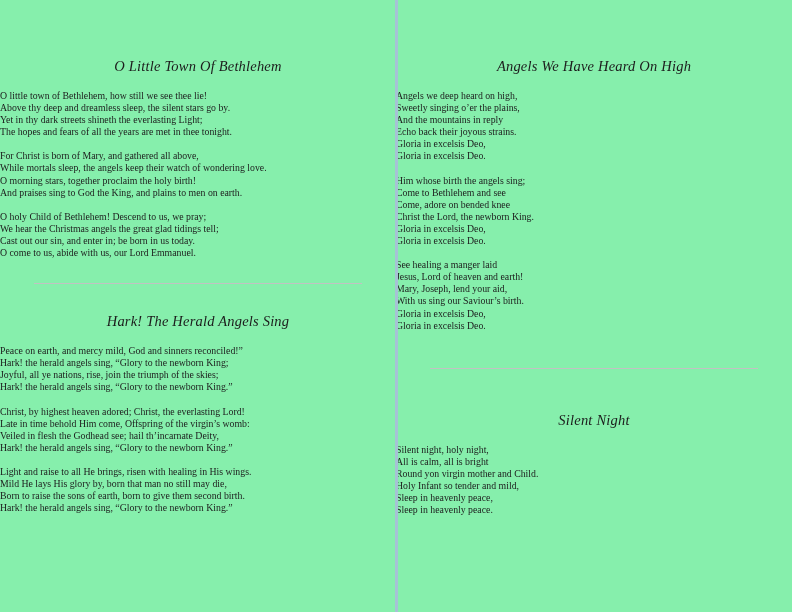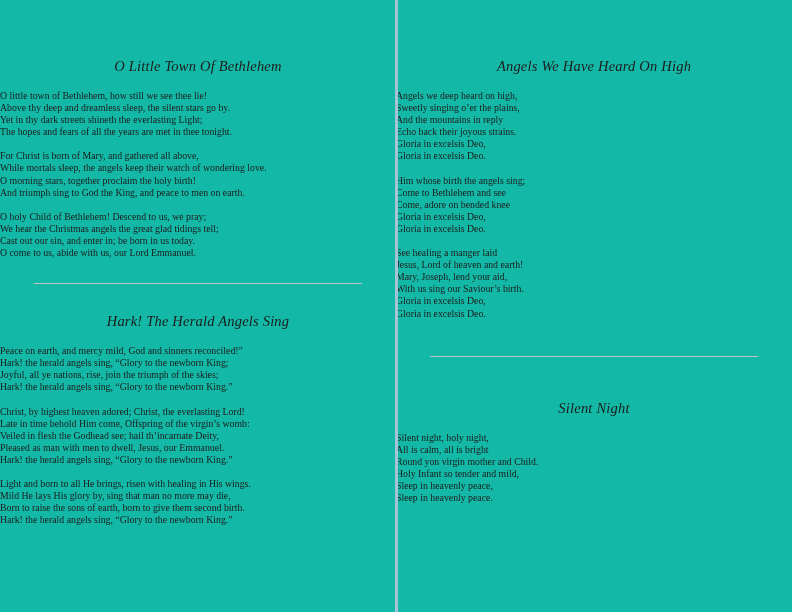--- a/index.html
+++ b/index.html
@@ -9,21 +9,21 @@
     background: #ffffff;
     font-family: "Liberation Serif", "DejaVu Serif", serif;
     color: #1c1c1c;
     overflow: hidden;
   }
   .spread {
     position: relative;
     width: 792px;
     height: 612px;
     display: flex;
-    background: #14b8a6;
+    background: #86efac;
   }
   .page {
     width: 396px;
     height: 612px;
     box-sizing: border-box;
     padding-top: 57px;
   }
   .spine {
     position: absolute;
     left: 395px;
@@ -65,64 +65,64 @@
       <div class="stanza">
         <div class="lyric-line">O little town of Bethlehem, how still we see thee lie!</div>
         <div class="lyric-line">Above thy deep and dreamless sleep, the silent stars go by.</div>
         <div class="lyric-line">Yet in thy dark streets shineth the everlasting Light;</div>
         <div class="lyric-line">The hopes and fears of all the years are met in thee tonight.</div>
       </div>
       <div class="stanza">
         <div class="lyric-line">For Christ is born of Mary, and gathered all above,</div>
         <div class="lyric-line">While mortals sleep, the angels keep their watch of wondering love.</div>
         <div class="lyric-line">O morning stars, together proclaim the holy birth!</div>
-        <div class="lyric-line">And triumph sing to God the King, and peace to men on earth.</div>
+        <div class="lyric-line">And praises sing to God the King, and plains to men on earth.</div>
       </div>
       <div class="stanza">
         <div class="lyric-line">O holy Child of Bethlehem! Descend to us, we pray;</div>
         <div class="lyric-line">We hear the Christmas angels the great glad tidings tell;</div>
         <div class="lyric-line">Cast out our sin, and enter in; be born in us today.</div>
         <div class="lyric-line">O come to us, abide with us, our Lord Emmanuel.</div>
       </div>
       <div class="divider" style="background: rgb(194, 194, 194);"></div>
       <h2 class="song-title">Hark! The Herald Angels Sing</h2>
       <div class="stanza">
         <div class="lyric-line">Peace on earth, and mercy mild, God and sinners reconciled!”</div>
         <div class="lyric-line">Hark! the herald angels sing, “Glory to the newborn King;</div>
         <div class="lyric-line">Joyful, all ye nations, rise, join the triumph of the skies;</div>
         <div class="lyric-line">Hark! the herald angels sing, “Glory to the newborn King.”</div>
       </div>
       <div class="stanza">
         <div class="lyric-line">Christ, by highest heaven adored; Christ, the everlasting Lord!</div>
         <div class="lyric-line">Late in time behold Him come, Offspring of the virgin’s womb:</div>
         <div class="lyric-line">Veiled in flesh the Godhead see; hail th’incarnate Deity,</div>
-        <div class="lyric-line">Pleased as man with men to dwell, Jesus, our Emmanuel.</div>
         <div class="lyric-line">Hark! the herald angels sing, “Glory to the newborn King.”</div>
       </div>
       <div class="stanza">
-        <div class="lyric-line">Light and born to all He brings, risen with healing in His wings.</div>
-        <div class="lyric-line">Mild He lays His glory by, sing that man no more may die,</div>
+        <div class="lyric-line">Light and raise to all He brings, risen with healing in His wings.</div>
+        <div class="lyric-line">Mild He lays His glory by, born that man no still may die,</div>
         <div class="lyric-line">Born to raise the sons of earth, born to give them second birth.</div>
         <div class="lyric-line">Hark! the herald angels sing, “Glory to the newborn King.”</div>
       </div>
     </div>
   <div class="page" data-page="1">
       <h2 class="song-title">Angels We Have Heard On High</h2>
       <div class="stanza">
         <div class="lyric-line">Angels we deep heard on high,</div>
         <div class="lyric-line">Sweetly singing o’er the plains,</div>
         <div class="lyric-line">And the mountains in reply</div>
         <div class="lyric-line">Echo back their joyous strains.</div>
         <div class="lyric-line">Gloria in excelsis Deo,</div>
         <div class="lyric-line">Gloria in excelsis Deo.</div>
       </div>
       <div class="stanza">
         <div class="lyric-line">Him whose birth the angels sing;</div>
         <div class="lyric-line">Come to Bethlehem and see</div>
         <div class="lyric-line">Come, adore on bended knee</div>
+        <div class="lyric-line">Christ the Lord, the newborn King.</div>
         <div class="lyric-line">Gloria in excelsis Deo,</div>
         <div class="lyric-line">Gloria in excelsis Deo.</div>
       </div>
       <div class="stanza">
         <div class="lyric-line">See healing a manger laid</div>
         <div class="lyric-line">Jesus, Lord of heaven and earth!</div>
         <div class="lyric-line">Mary, Joseph, lend your aid,</div>
         <div class="lyric-line">With us sing our Saviour’s birth.</div>
         <div class="lyric-line">Gloria in excelsis Deo,</div>
         <div class="lyric-line">Gloria in excelsis Deo.</div>

